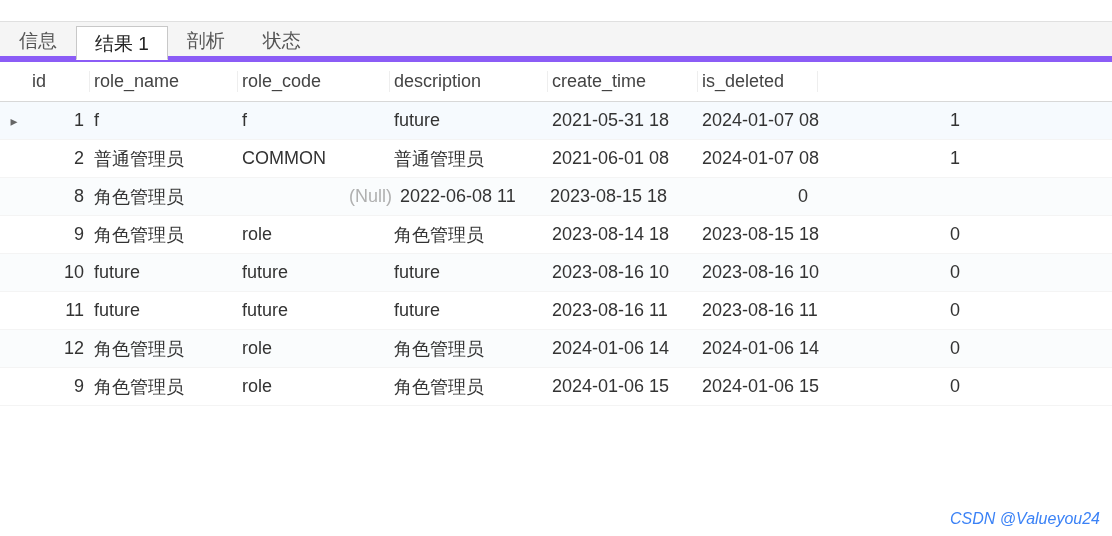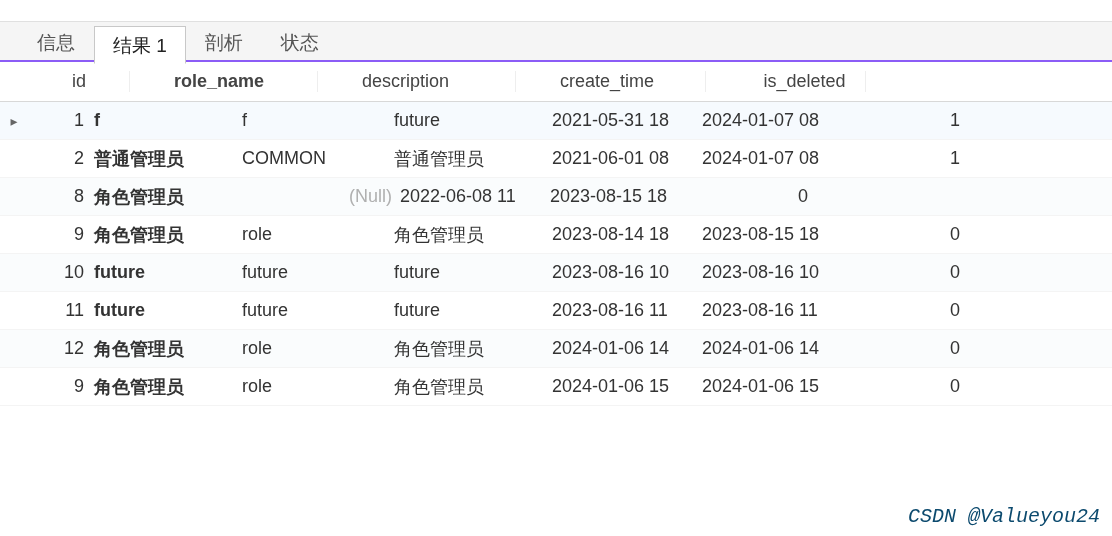--- a/index.html
+++ b/index.html
@@ -17,25 +17,24 @@
       overflow: hidden;
       position: relative;
     }
     .top-spacer {
       height: 22px;
       background: #fff;
       border-bottom: 1px solid #e0e0e0;
     }
     .tabs {
       display: flex;
-      border-bottom: 2px solid #8b5cf6;
+      border-bottom: 6px solid #8b5cf6;
       background: #f5f5f5;
       height: 40px;
       align-items: stretch;
-      padding-left: 18px;
     }
     .tab {
       padding: 8px 18px 6px 18px;
       color: #555;
       cursor: pointer;
       border: 1px solid transparent;
       border-bottom: none;
       background: transparent;
       font-size: 19px;
       display: flex;
@@ -90,21 +89,20 @@
       text-align: right;
       padding-right: 6px;
     }
     .header-row .col-id {
       text-align: left;
       padding-left: 4px;
     }
     .col-role_name {
       width: 148px;
       flex: 0 0 148px;
-      font-weight: bold;
     }
     .col-role_code {
       width: 152px;
       flex: 0 0 152px;
     }
     .col-description {
       width: 158px;
       flex: 0 0 158px;
     }
     .col-create_time {
@@ -115,61 +113,61 @@
       width: 148px;
       flex: 0 0 148px;
     }
     .col-is_deleted {
       width: 120px;
       flex: 0 0 120px;
       text-align: right;
       padding-right: 6px;
     }
     .header-row .col-is_deleted {
-      text-align: center;
+      text-align: left;
     }
     .col-rest {
       flex: 1;
     }
     .header-row .cell {
       color: #444;
       border-right: 1px solid #eee;
-      margin-left: 40px;
     }
     .null-val {
       color: #b0b0b0;
       text-align: right;
     }
     .watermark {
       position: absolute;
       bottom: 8px;
       right: 12px;
-      color: #0c4a6e;
-      font-size: 20px;
+      color: #3b82f6;
+      font-size: 16px;
       font-style: italic;
-      font-family: Liberation Mono, monospace;
+      font-family: Liberation Sans, sans-serif;
     }
   </style>
 </head>
 <body>
 
 <div class="top-spacer"></div>
 
 <div class="tabs" id="tabs-bar">
     <div class="tab">信息</div>
     <div class="tab active">结果 1</div>
     <div class="tab">剖析</div>
     <div class="tab">状态</div>
   </div>
 
 <div class="grid">
   <div class="header-row">
     <div class="row-indicator"></div>
     <div class="cell col-id">id</div>
     <div class="cell col-role_name">role_name</div>
+    <div class="cell col-role_code">role_code</div>
     <div class="cell col-description">description</div>
     <div class="cell col-create_time">create_time</div>
     <div class="cell col-is_deleted">is_deleted</div>
     <div class="cell col-rest"></div>
   </div>
   <div id="rows-container">
       <div class="data-row selected">
         <div class="row-indicator">▸</div>
         <div class="cell col-id">1</div>
         <div class="cell col-role_name">f</div>

